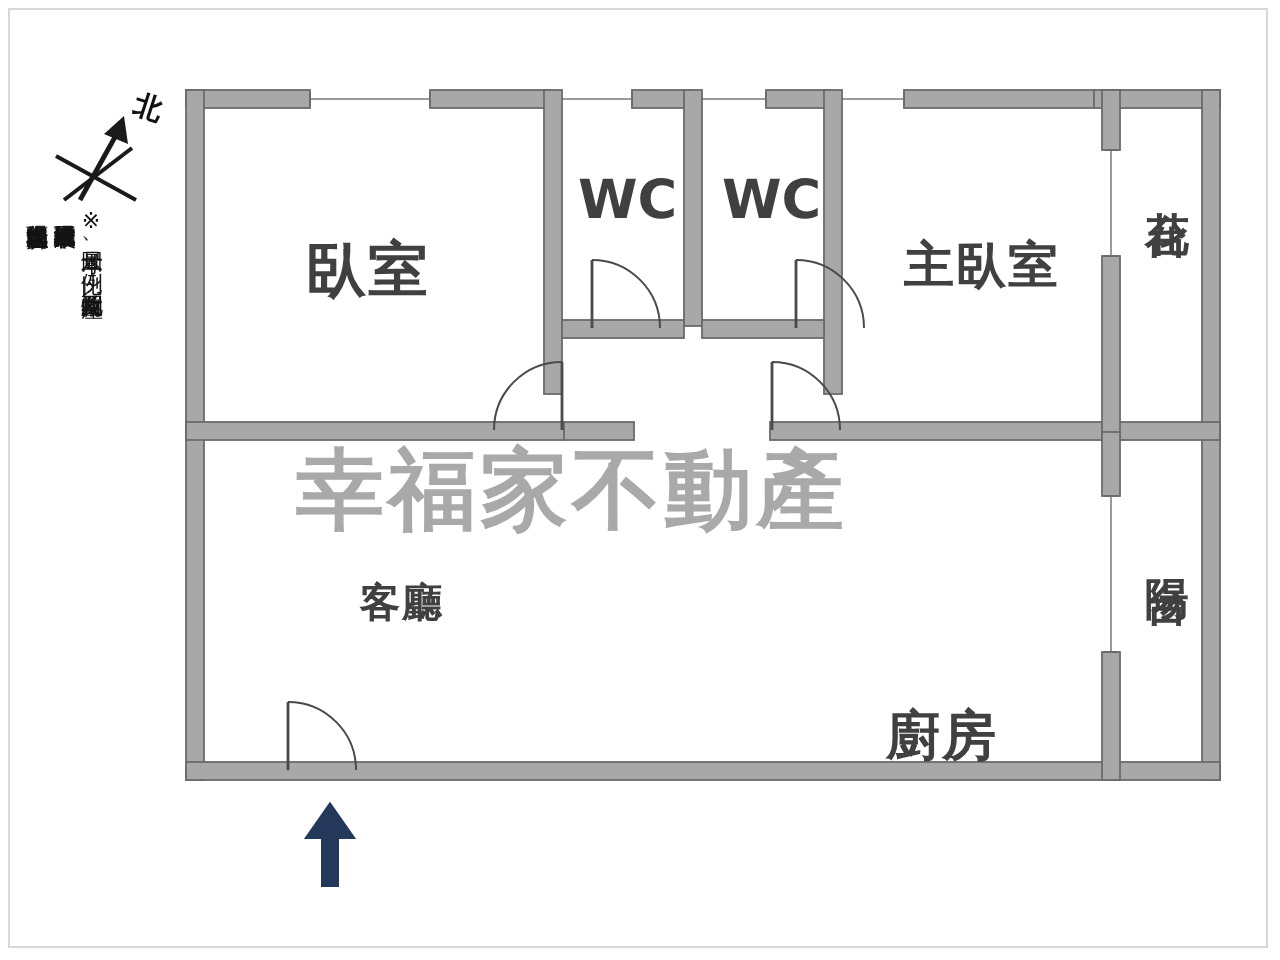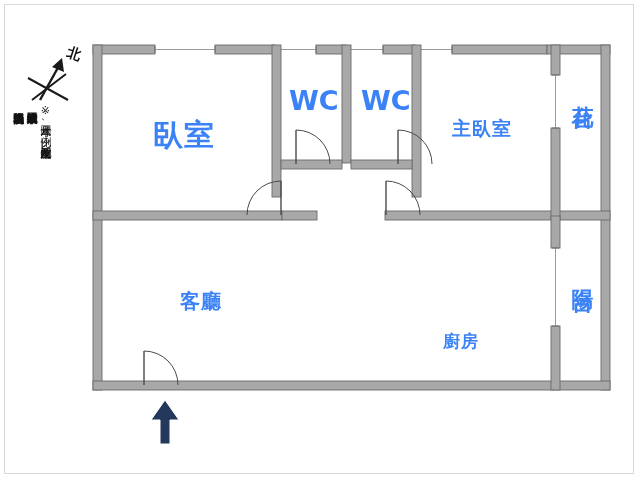--- a/index.html
+++ b/index.html
@@ -65,21 +65,21 @@
     left: 0;
     top: 0;
     width: 640px;
     height: 480px;
   }
   #plan svg { display: block; }
 
   
   .room-label {
     position: absolute;
-    color: #3b82f6;
+    color: #404040;
     font-weight: 700;
     white-space: nowrap;
     font-family: "DejaVu Sans", "Liberation Sans", sans-serif;
   }
   .cjk { letter-spacing: 1px; }
   .vert {
     writing-mode: vertical-rl;
     text-orientation: upright;
     line-height: 1.02;
   }
@@ -230,34 +230,35 @@
         <line class="leaf" x1="386" y1="181" x2="386" y2="215"></line>
         <path class="swing" d="M386,181 A34,34 0 0 1 420,215"></path>
       </g>
       <g>
         <line class="leaf" x1="144" y1="351" x2="144" y2="385"></line>
         <path class="swing" d="M144,351 A34,34 0 0 1 178,385"></path>
       </g>
     </svg>
   </div>
 
+  <div id="watermark">幸福家不動產</div>
 
   <div class="room-label cjk" style="left:153px; top:115px; font-size:30px;">臥室</div>
 
   <div class="room-label" style="left:289px; top:85px; font-size:27px; letter-spacing:0px;">WC</div>
 
   <div class="room-label" style="left:361px; top:85px; font-size:27px; letter-spacing:0px;">WC</div>
 
-  <div class="room-label cjk" style="left:452px; top:116px; font-size:19px;">主臥室</div>
+  <div class="room-label cjk" style="left:452px; top:116px; font-size:25px;">主臥室</div>
 
   <div class="room-label cjk vert" style="left:571px; top:88px; font-size:22px;">花台</div>
 
   <div class="room-label cjk" style="left:180px; top:288px; font-size:20px;">客廳</div>
 
-  <div class="room-label cjk" style="left:443px; top:330px; font-size:17px;">廚房</div>
+  <div class="room-label cjk" style="left:443px; top:350px; font-size:27px;">廚房</div>
 
   <div class="room-label cjk vert" style="left:571px; top:272px; font-size:22px;">陽台</div>
 
   <div id="entry-arrow">
     <svg width="34" height="48" viewBox="0 0 34 48">
       <polygon points="17,2 31,22 22,22 22,46 12,46 12,22 3,22" fill="#24385c" stroke="#ffffff" stroke-width="1"></polygon>
     </svg>
   </div>
 
 </div>

